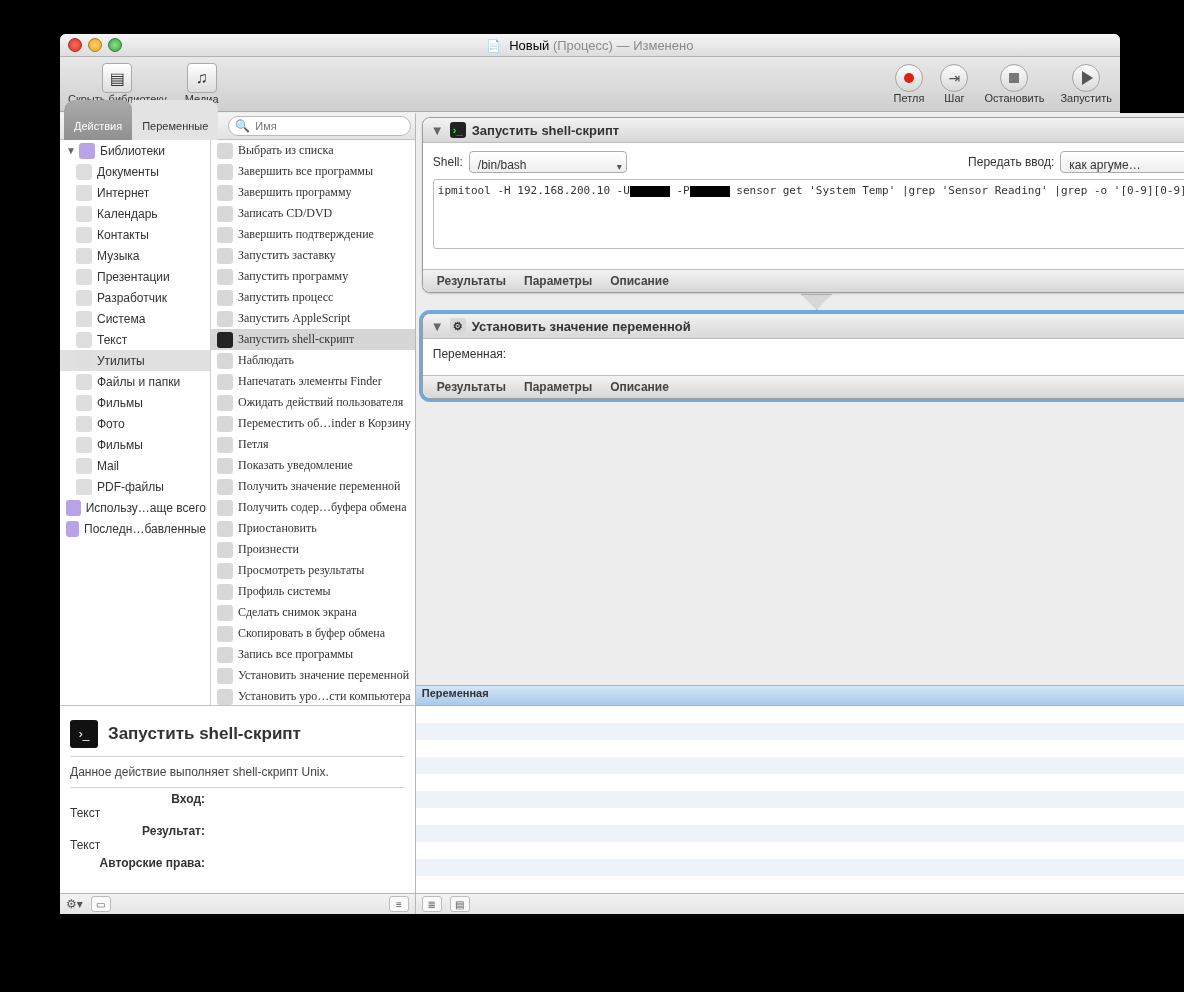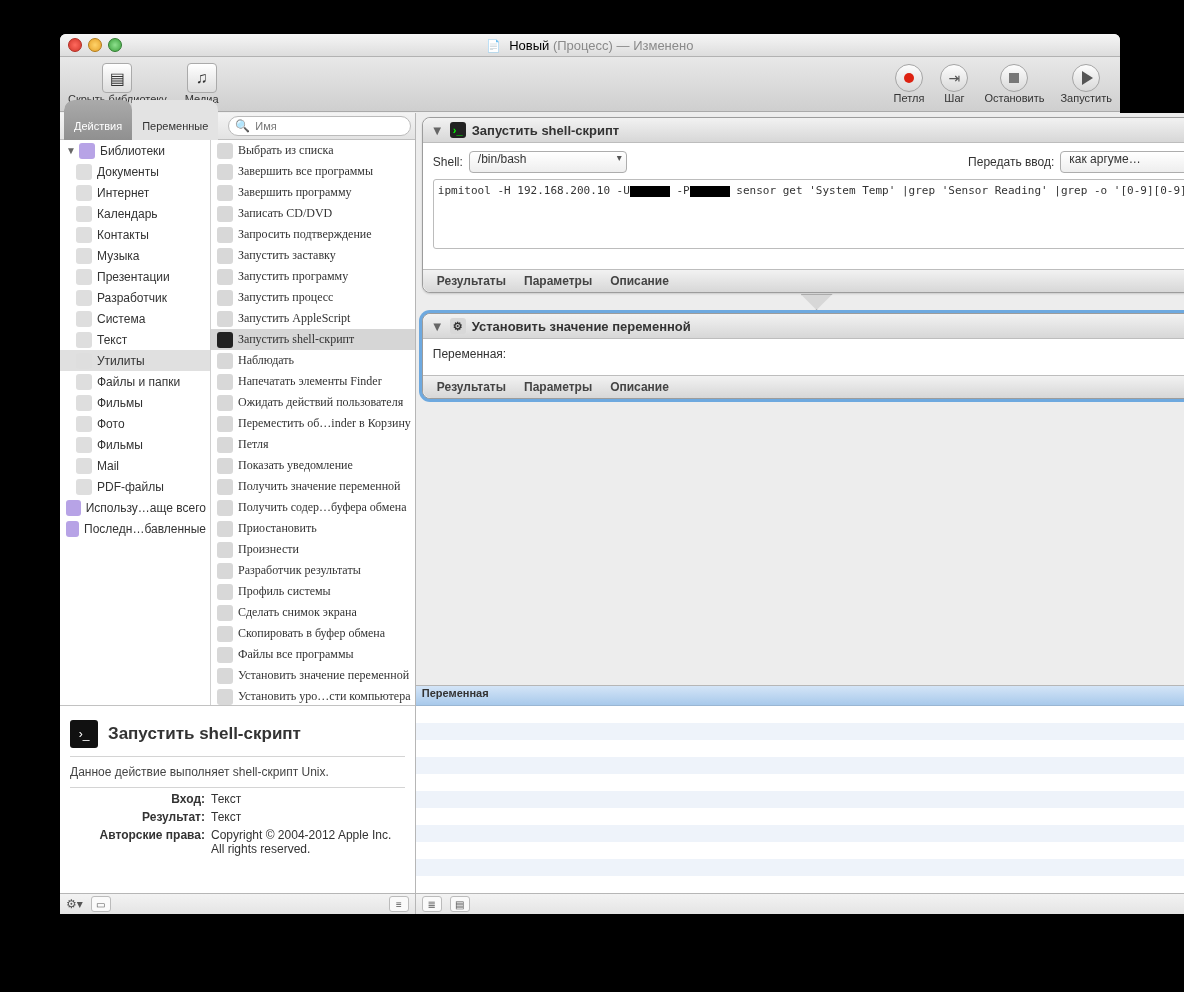--- a/index.html
+++ b/index.html
@@ -138,21 +138,21 @@
   border-top:1px solid #c2c2c2;
   background:#fff;
   flex:1;
   padding: 14px 10px 10px 10px;
   overflow:auto;
 }
 .desc-title-row { display:flex; align-items:center; gap:10px; border-bottom:1px solid #d4d4d4; padding-bottom:8px;}
 .desc-icon { width:28px;height:28px;background:#111;border-radius:3px;display:flex;align-items:center;justify-content:center;color:#fff;}
 .desc-title { font-size:17px; font-weight:bold; }
 .desc-sub { margin-top:8px; font-size:12px; color:#444; border-bottom:1px solid #d4d4d4; padding-bottom:8px;}
-.desc-kv { display:flex; font-size:12px; margin-top:4px; }
+.desc-kv { display:flex; font-size:12px; margin-top:4px;flex-direction:column; }
 .desc-kv .k { width:135px; text-align:right; font-weight:bold; padding-right:6px;}
 .desc-kv .v { flex:1; }
 .desc-sep { border-top:1px solid #d4d4d4; margin-top:6px; padding-top:4px; }
 
 .left-status {
   height:20px; border-top:1px solid #b6b6b6;
   background:linear-gradient(#f3f3f3,#e4e4e4);
   display:flex; align-items:center; padding:0 6px; gap:8px;
   font-size:12px; color:#555;
 }
@@ -183,21 +183,21 @@
   display:flex; align-items:center; padding:4px 8px; gap:6px;
   font-weight:bold; font-size:13px;
 }
 .action-body { padding:8px 10px; }
 .form-row { display:flex; align-items:center; margin-bottom:6px; gap:6px; font-size:12px;}
 .form-row label { white-space:nowrap; }
 .combo {
   background:linear-gradient(#fff,#eee);
   border:1px solid #adadad; border-radius:4px;
   height:20px; padding:0 18px 0 8px; font-size:12px;
-  position:relative; display:inline-flex; align-items:flex-start;
+  position:relative; display:inline-flex; align-items:flex-end;
 }
 .combo::after { content:"▾"; position:absolute; right:4px; color:#555; font-size:10px;}
 .script-textarea {
   width:100%; height:60px; border:1px solid #bcbcbc; border-radius:3px;
   font-family:"Menlo","Monaco",monospace; font-size:11px; padding:4px; resize:none;
 }
 .counter { text-align:right; color:#888; font-size:11px; padding-right:2px; }
 .action-footer {
   background:linear-gradient(#f2f2f2,#d7d7d7);
   border-top:1px solid #bdbdbd;
@@ -410,21 +410,21 @@
             <div class="row">
               <span class="ico gear"></span>
               <span>Завершить программу</span>
             </div>
             <div class="row">
               <span class="ico gear"></span>
               <span>Записать CD/DVD</span>
             </div>
             <div class="row">
               <span class="ico gear"></span>
-              <span>Запросить подтверждение</span>
+              <span>Завершить подтверждение</span>
             </div>
             <div class="row">
               <span class="ico gear"></span>
               <span>Запустить заставку</span>
             </div>
             <div class="row">
               <span class="ico gear"></span>
               <span>Запустить программу</span>
             </div>
             <div class="row">
@@ -474,37 +474,37 @@
             <div class="row">
               <span class="ico gear"></span>
               <span>Приостановить</span>
             </div>
             <div class="row">
               <span class="ico gear"></span>
               <span>Произнести</span>
             </div>
             <div class="row">
               <span class="ico gear"></span>
-              <span>Разработчик результаты</span>
+              <span>Просмотреть результаты</span>
             </div>
             <div class="row">
               <span class="ico gear"></span>
               <span>Профиль системы</span>
             </div>
             <div class="row">
               <span class="ico gear"></span>
               <span>Сделать снимок экрана</span>
             </div>
             <div class="row">
               <span class="ico gear"></span>
               <span>Скопировать в буфер обмена</span>
             </div>
             <div class="row">
               <span class="ico gear"></span>
-              <span>Файлы все программы</span>
+              <span>Запись все программы</span>
             </div>
             <div class="row">
               <span class="ico gear"></span>
               <span>Установить значение переменной</span>
             </div>
             <div class="row">
               <span class="ico gear"></span>
               <span>Установить уро…сти компьютера</span>
             </div>
           </div>
@@ -520,21 +520,20 @@
             <div class="desc-kv">
               <div class="k">Вход:</div>
               <div class="v">Текст</div>
             </div>
             <div class="desc-kv">
               <div class="k">Результат:</div>
               <div class="v">Текст</div>
             </div>
             <div class="desc-kv">
               <div class="k">Авторские права:</div>
-              <div class="v">Copyright © 2004-2012 Apple Inc.  All rights reserved.</div>
             </div>
           </div>
       </div>
 
       <div class="left-status">
         <span>⚙︎▾</span>
         <span class="mini-btn">▭</span>
         <span style="margin-left:auto" class="mini-btn">≡</span>
       </div>
     </div>

